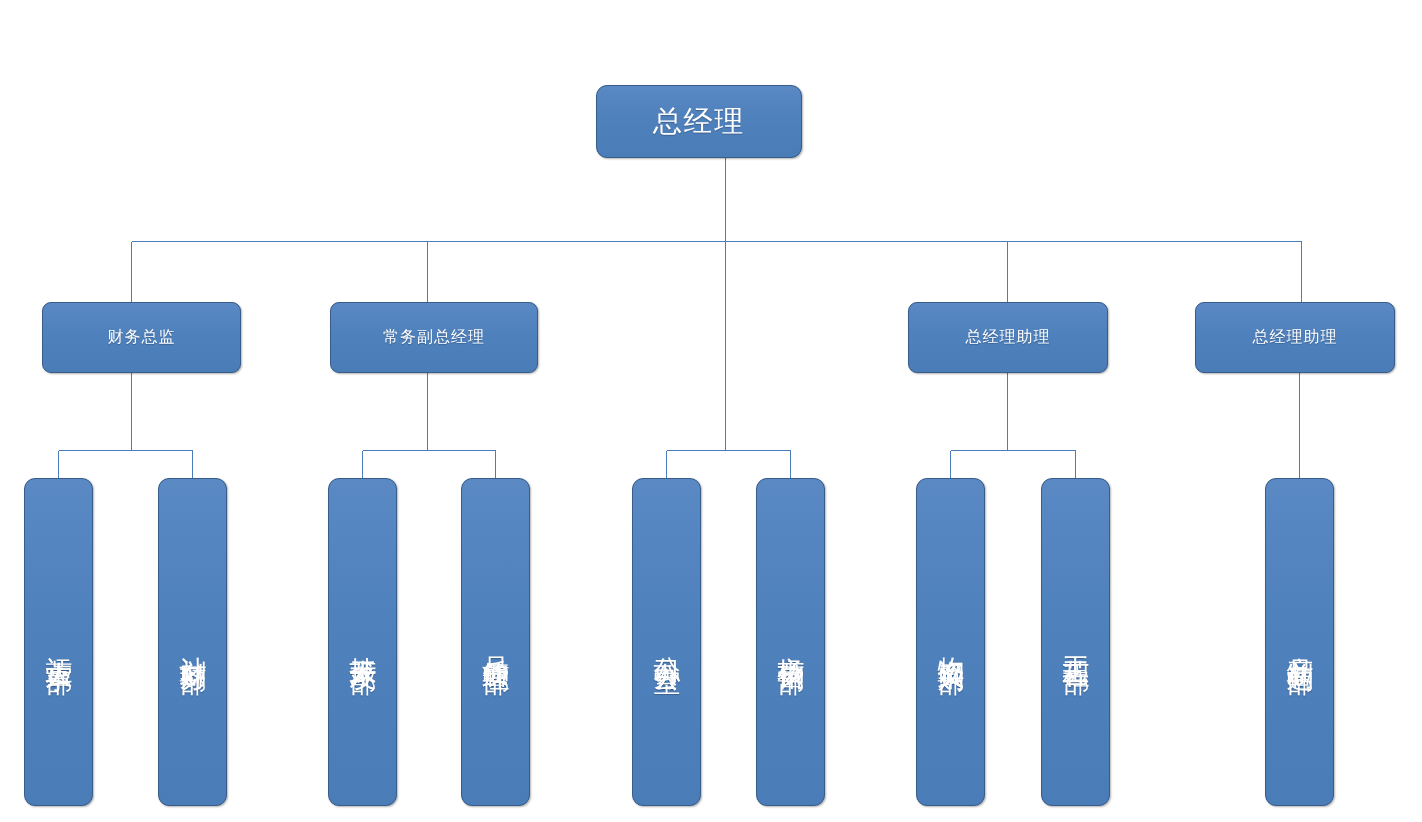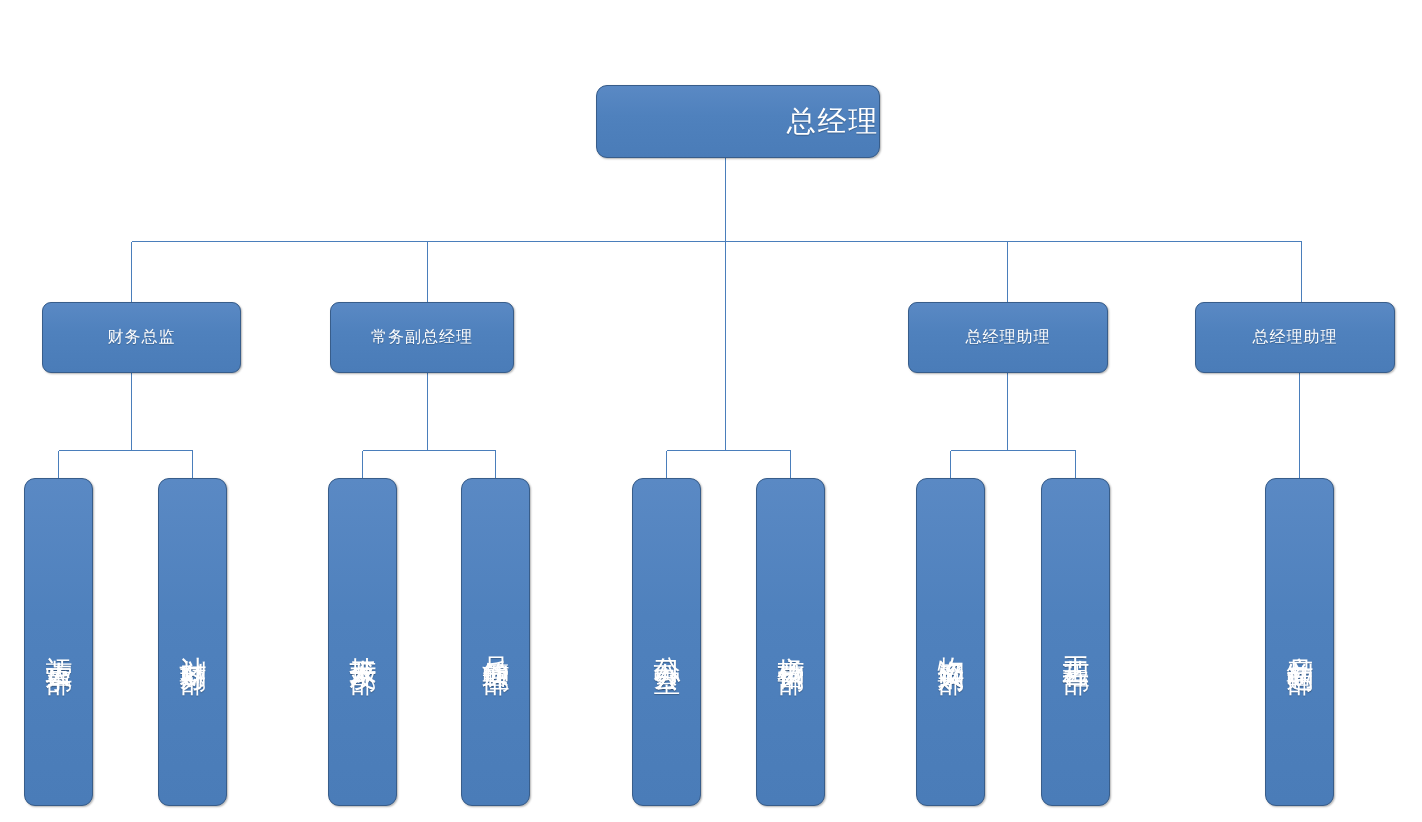--- a/index.html
+++ b/index.html
@@ -103,29 +103,29 @@
 
       <path d="M1007.5 373 L1007.5 450.5"></path>
       <path d="M950.5 450.5 L1075.5 450.5"></path>
       <path d="M950.5 450.5 L950.5 479"></path>
       <path d="M1075.5 450.5 L1075.5 479"></path>
 
       <path d="M1299.5 373 L1299.5 479"></path>
     </g>
   </svg>
 
-  <div class="node level-0" style="left:596px; top:85px; width:284px; height:73px;justify-content:flex-end;">
+  <div class="node level-0" style="left:596px; top:85px; width:206px; height:73px;">
     <span class="node-label">总经理</span>
   </div>
 
   <div class="node level-1" style="left:42px; top:302px; width:199px; height:71px;">
     <span class="node-label">财务总监</span>
   </div>
 
-  <div class="node level-1" style="left:330px; top:302px; width:184px; height:71px;">
+  <div class="node level-1" style="left:330px; top:302px; width:208px; height:71px;">
     <span class="node-label">常务副总经理</span>
   </div>
 
   <div class="node level-1" style="left:908px; top:302px; width:200px; height:71px;">
     <span class="node-label">总经理助理</span>
   </div>
 
   <div class="node level-1" style="left:1195px; top:302px; width:200px; height:71px;">
     <span class="node-label">总经理助理</span>
   </div>

